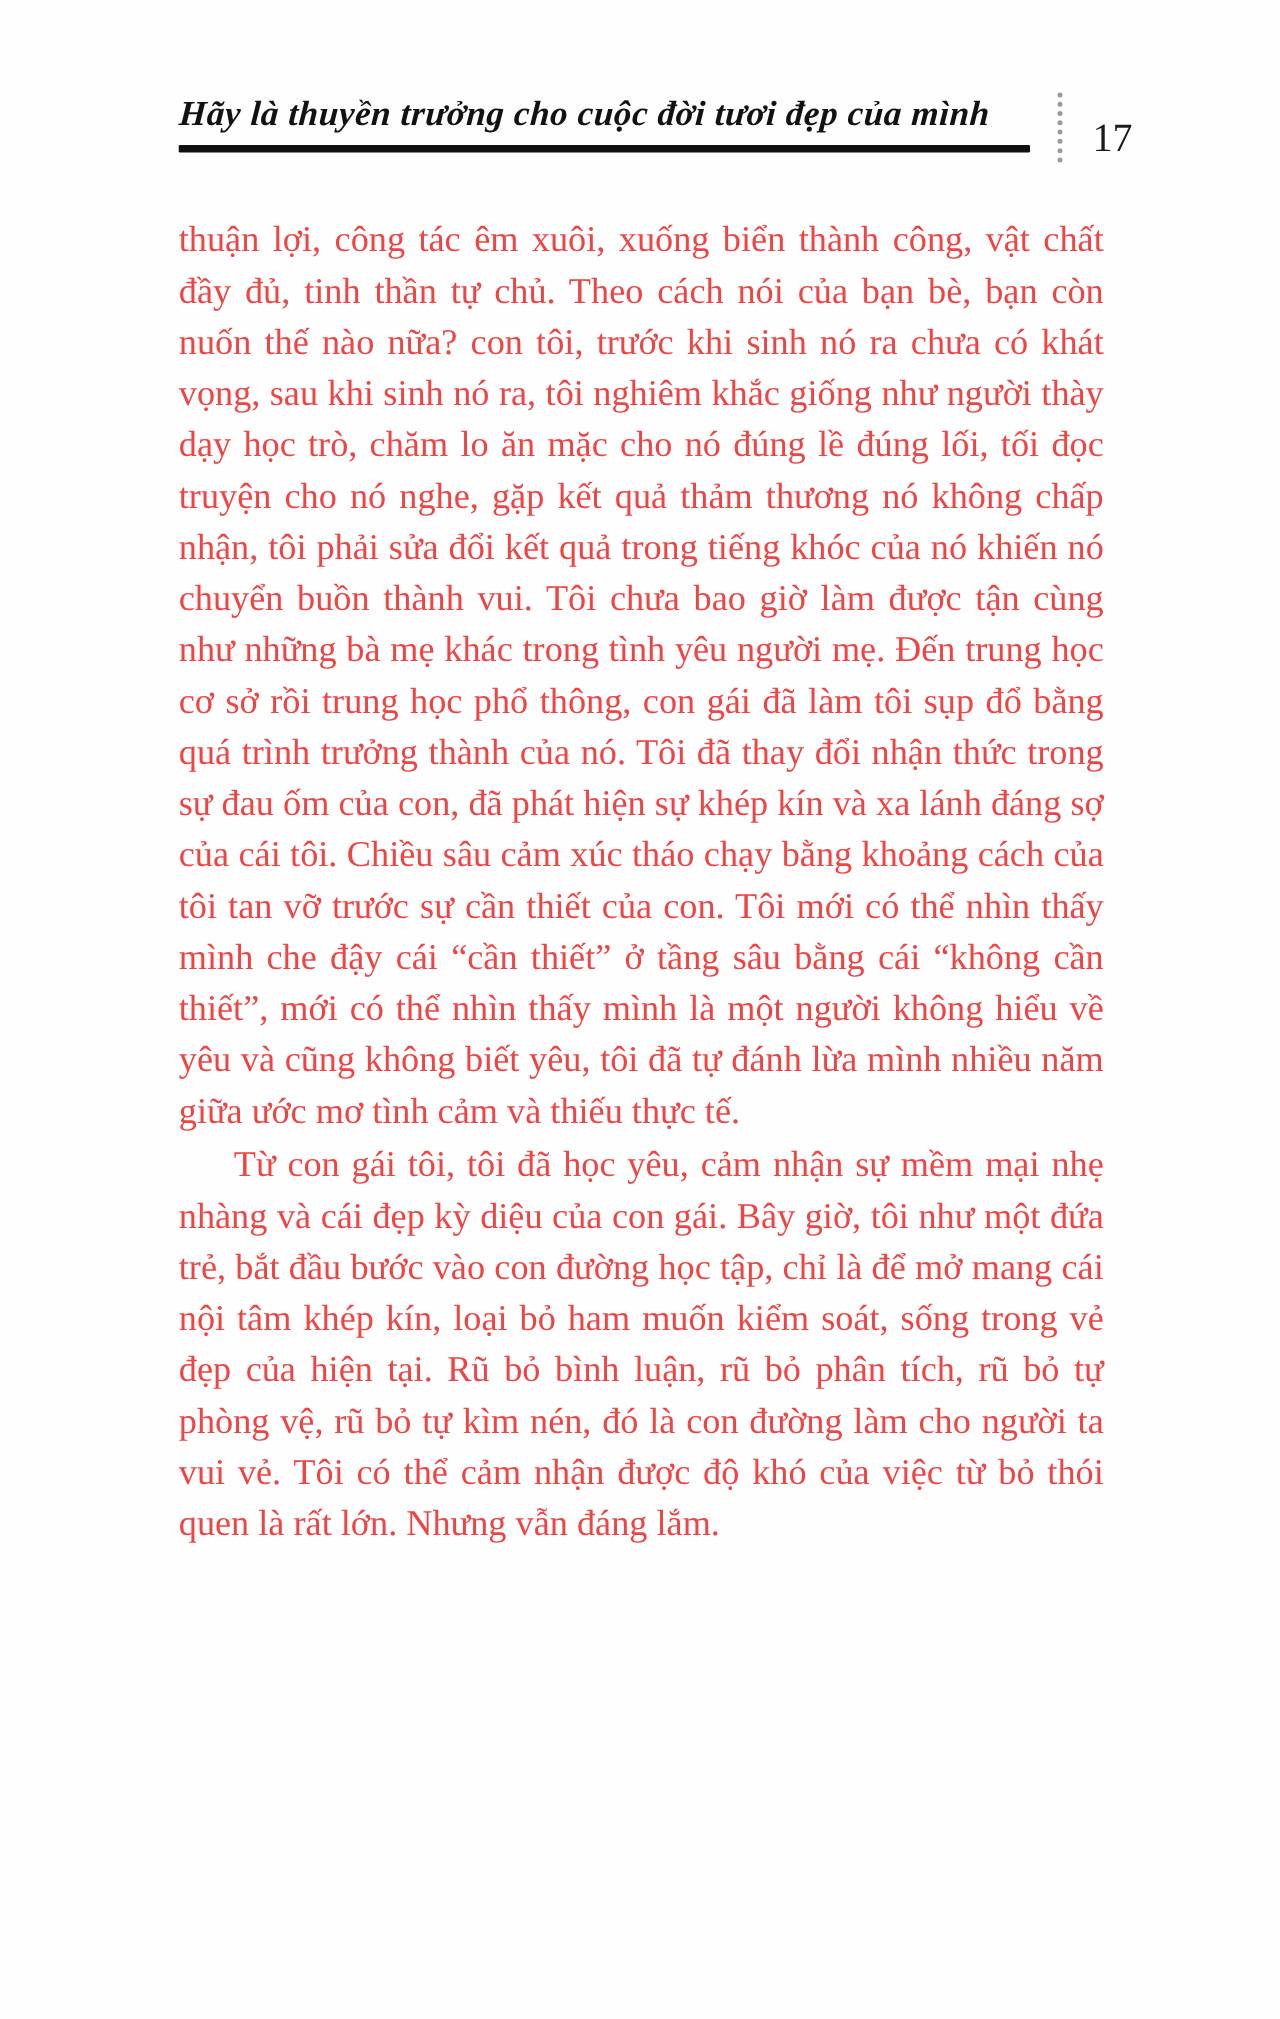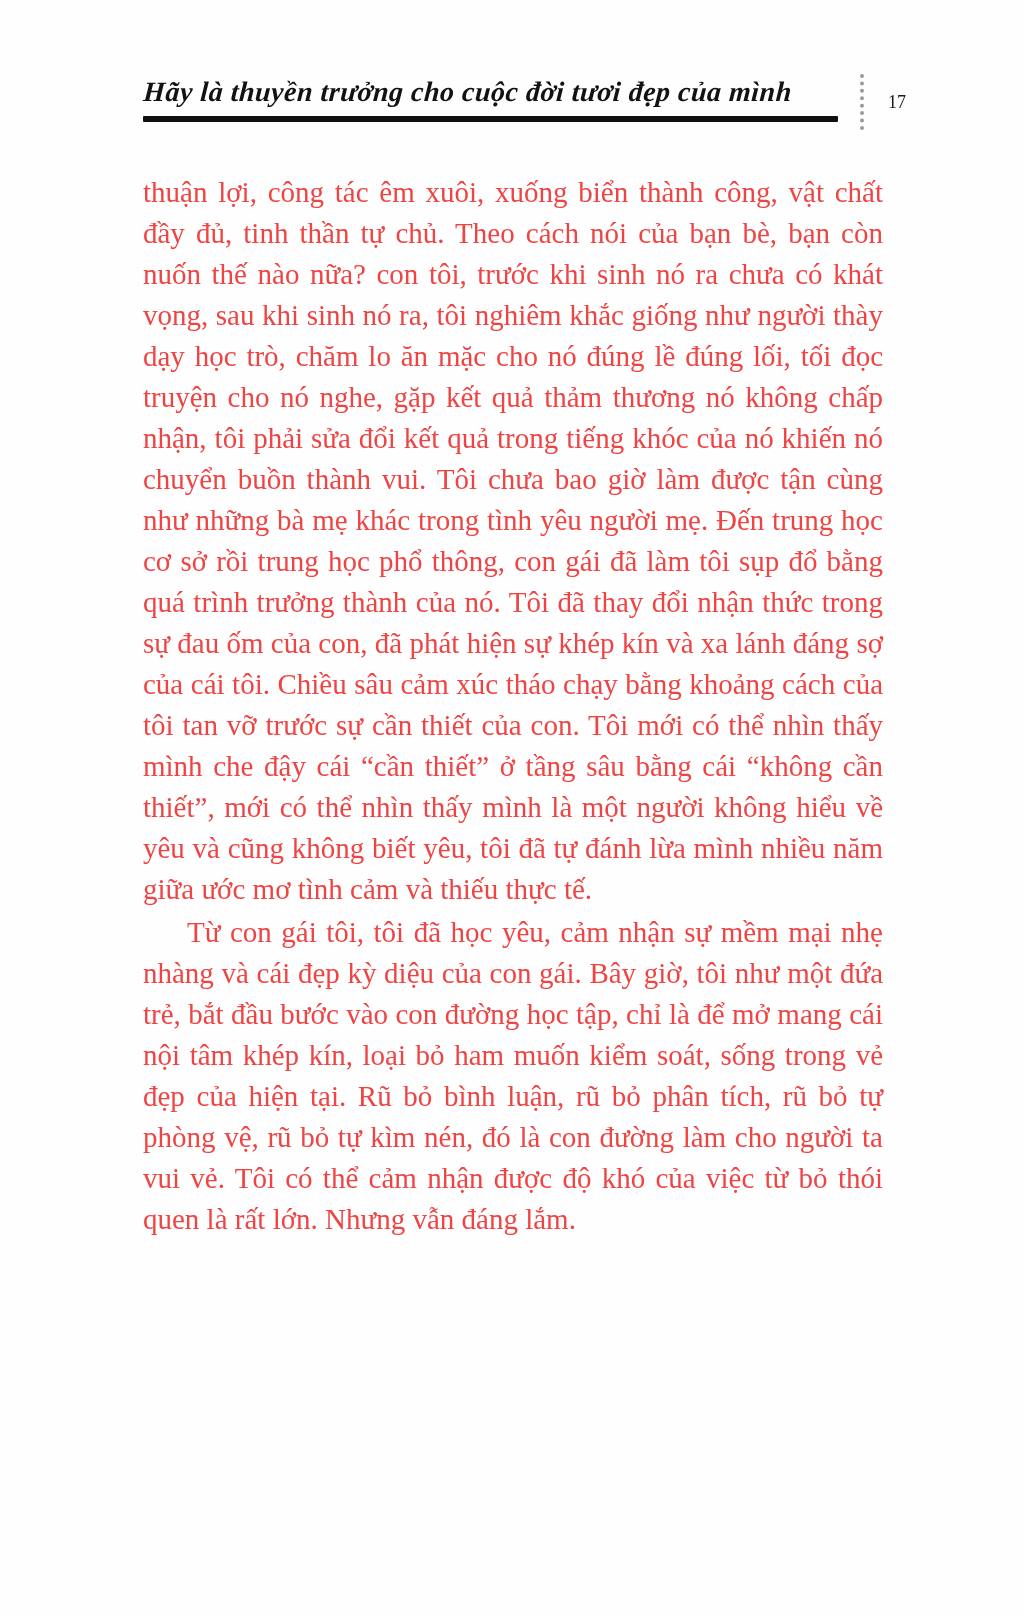--- a/index.html
+++ b/index.html
@@ -46,21 +46,21 @@
   .dotted-divider {
     width: 0;
     height: 56px;
     margin-left: 22px;
     margin-right: 24px;
     margin-top: -2px;
     border-left: 4px dotted #9a9a9a;
   }
   .page-number {
     font-family: "Liberation Serif", serif;
-    font-size: 18px;
+    font-size: 32px;
     color: #1a1a1a;
     padding-top: 16px;
   }
   .body-text {
     position: absolute;
     top: 172px;
     left: 143px;
     width: 740px;
     font-family: "Liberation Serif", serif;
     font-size: 29px;

